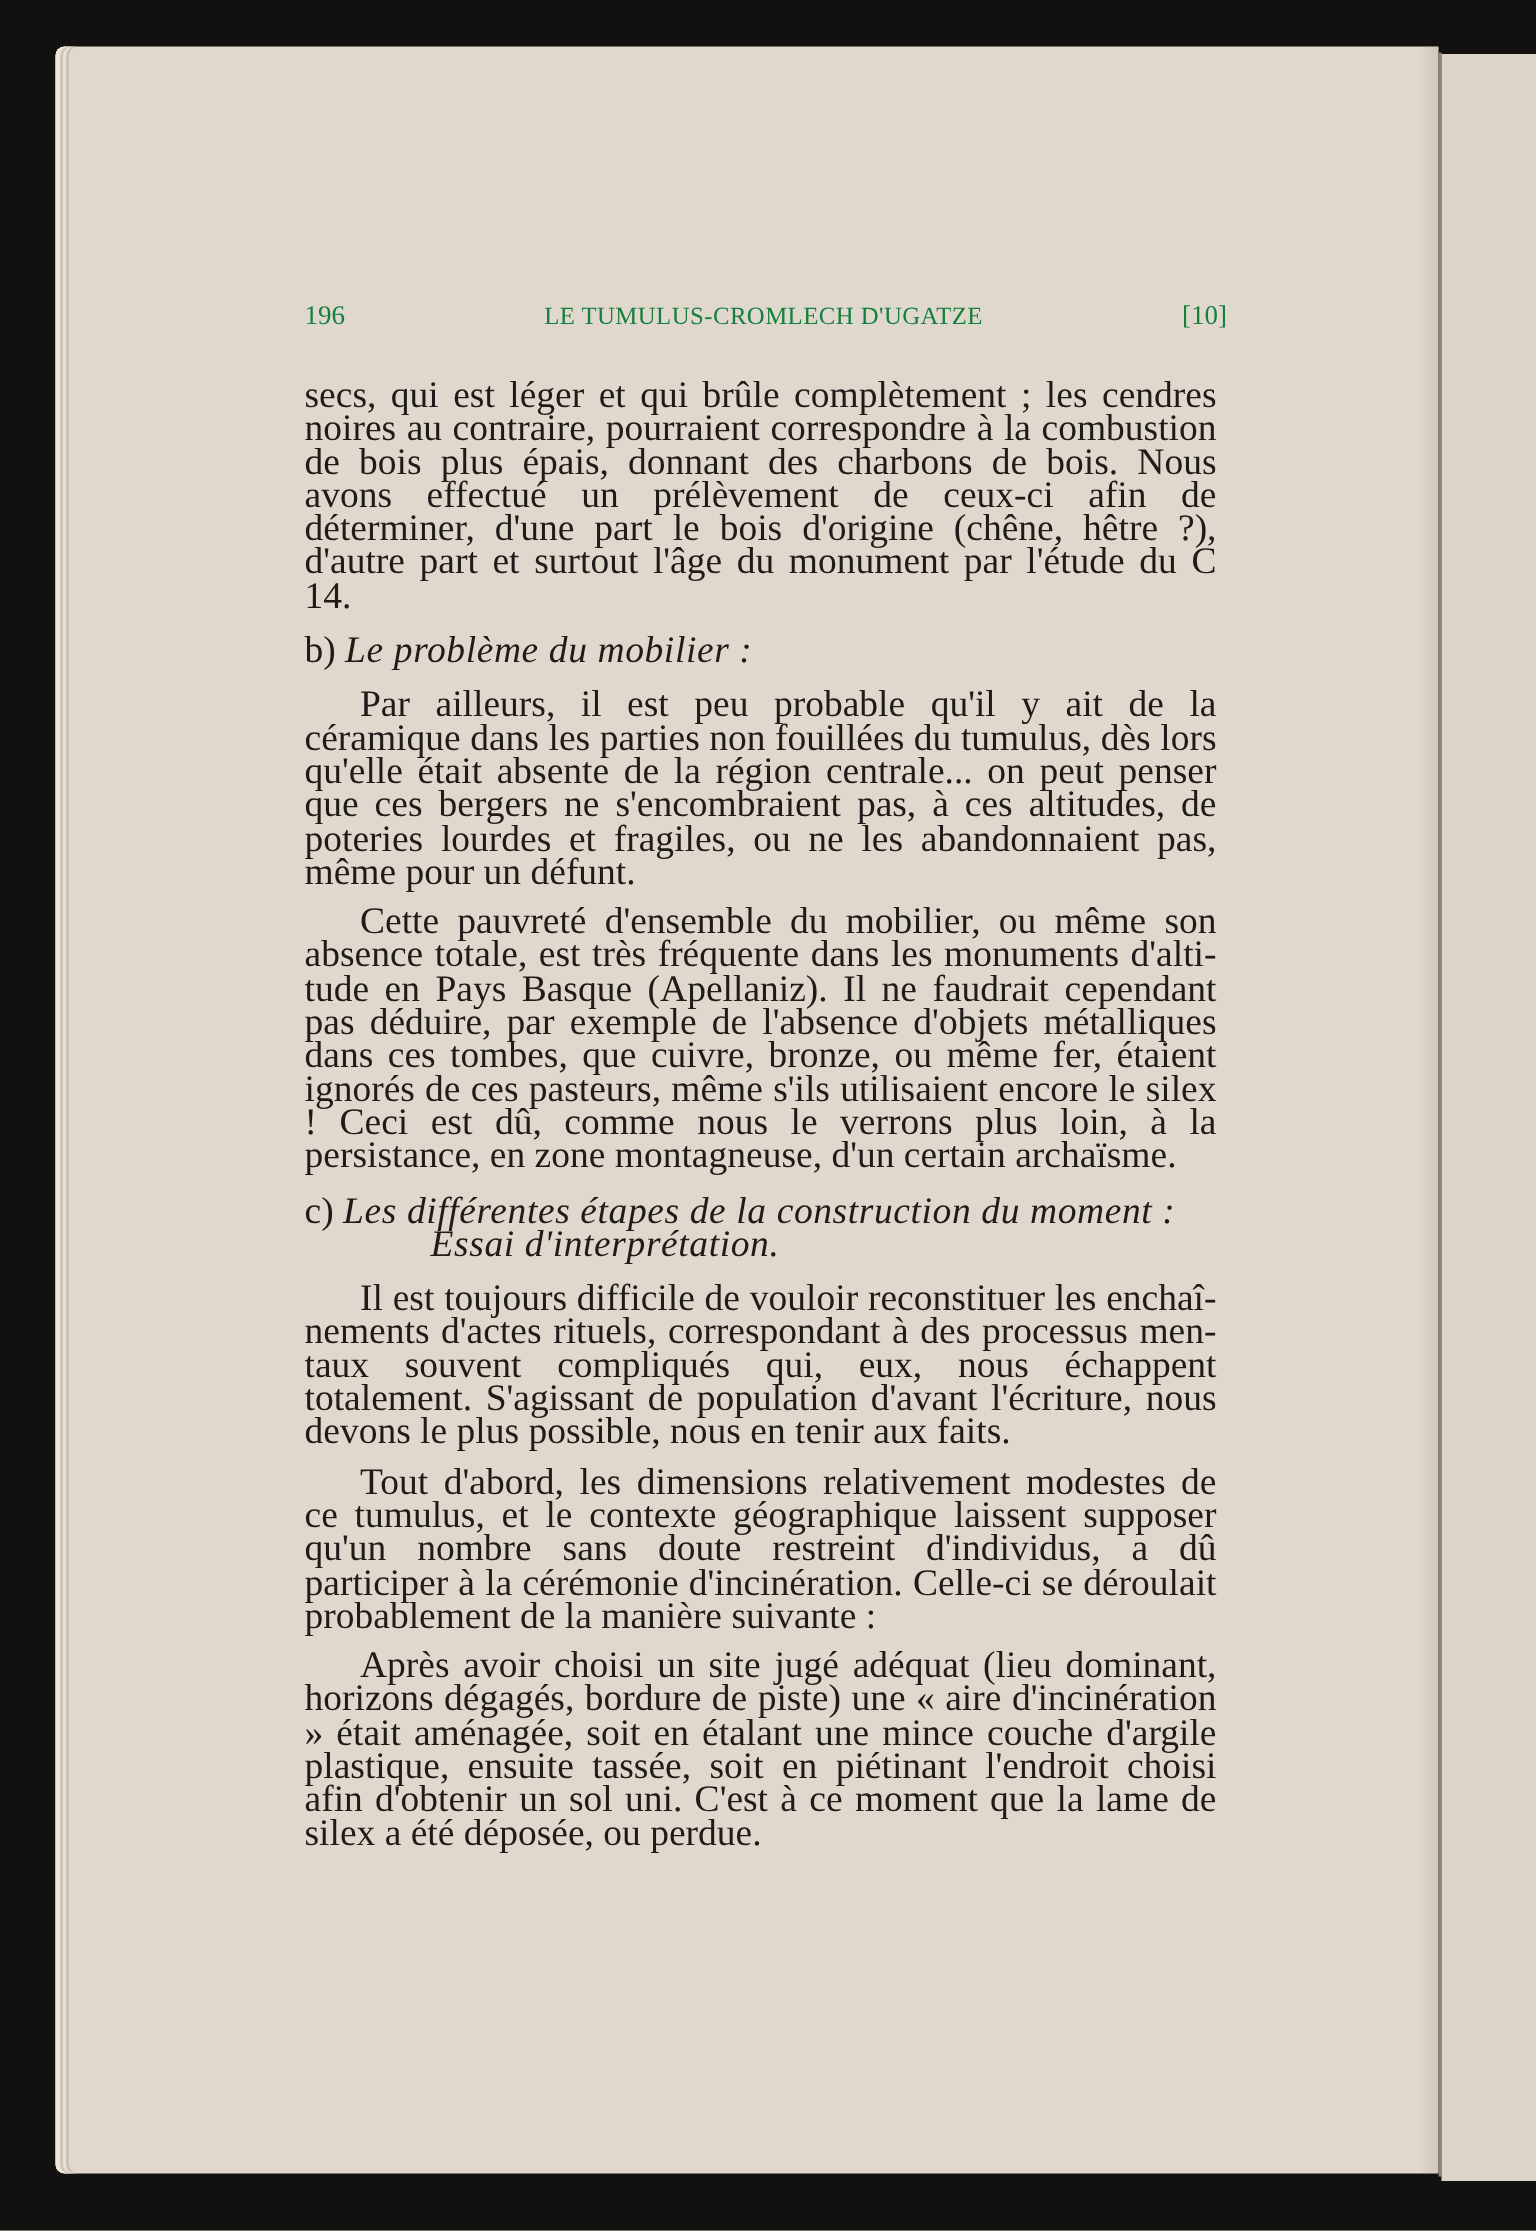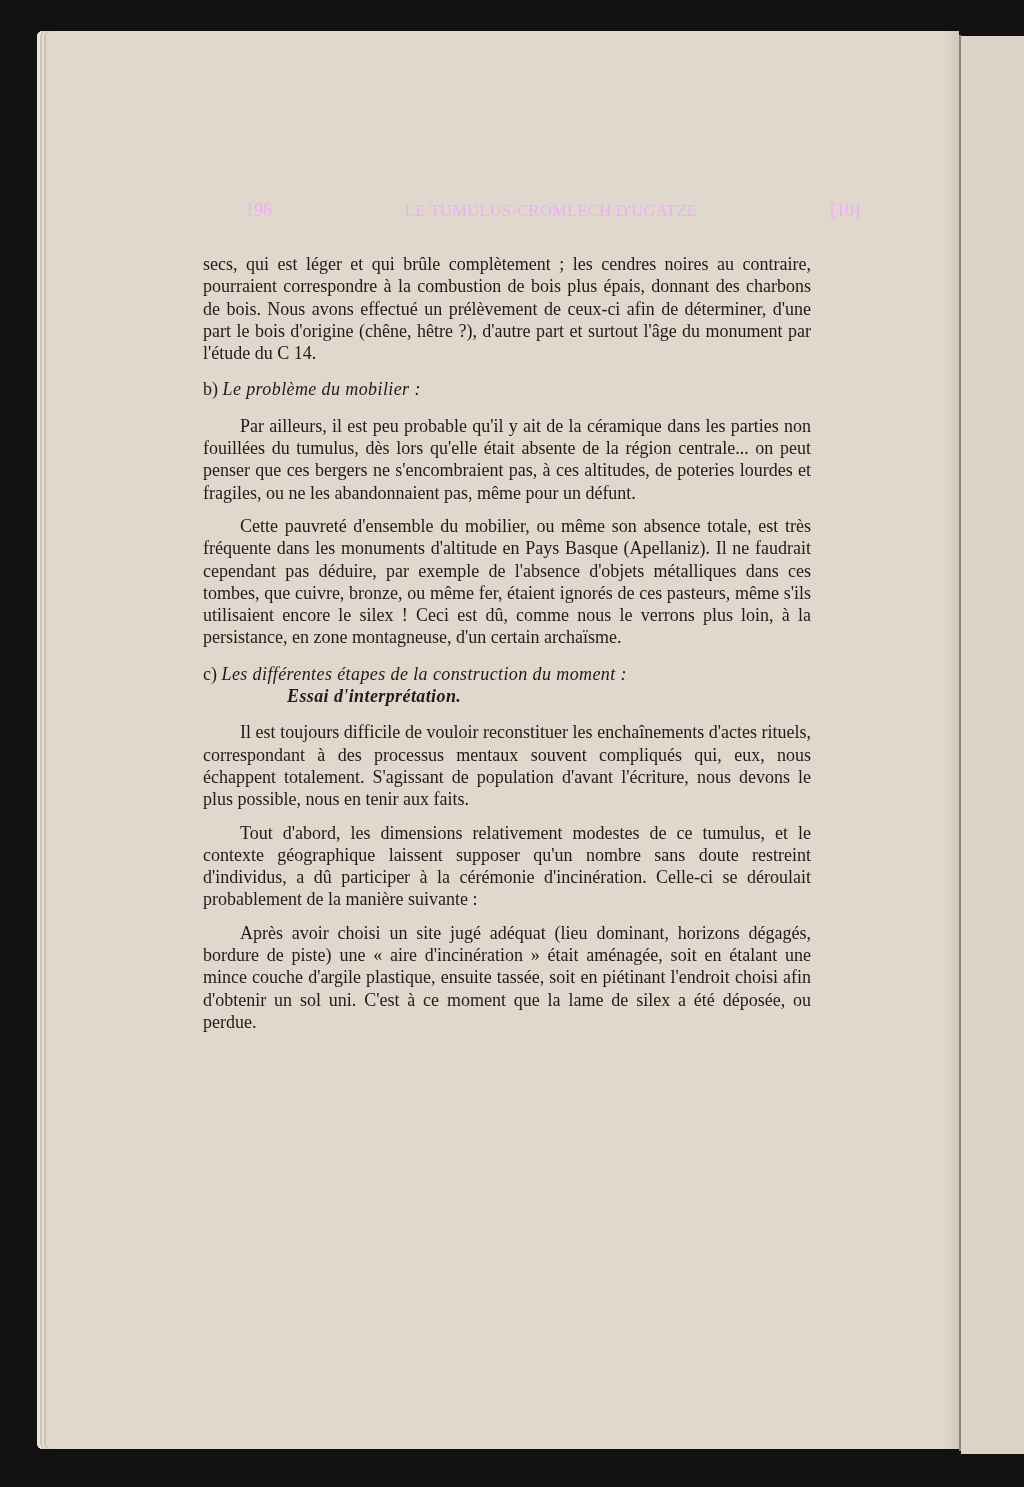--- a/index.html
+++ b/index.html
@@ -24,39 +24,39 @@
     position: absolute; left: 959px; top: 35px; width: 2px; height: 1416px;
     background: #8f8575;
   }
   .next-page {
     position: absolute; left: 961px; top: 36px; width: 63px; height: 1418px;
     background: #dcd4c6;
   }
   .header {
     position: absolute; left: 203px; top: 200px; width: 615px;
     display: flex; justify-content: space-between; align-items: baseline;
-    font-size: 18px; color: #f0abfc; margin-left: 42px;
+    font-size: 18px; color: #15803d;
   }
   .header .title { letter-spacing: 0.3px; font-size: 16.5px; }
   .content {
     position: absolute; left: 203px; top: 253px; width: 608px;
     color: #1f1b18;
-    font-size: 18px; line-height: 22.3px;
+    font-size: 25px; line-height: 22.3px;
     text-align: justify;
     hyphens: manual;
   }
   .content p { margin: 0; }
   .content p.indent { text-indent: 37px; margin-top: 11px; }
   .content p.first { margin-top: 0; }
   .section {
     margin: 14px 0 14px 0;
     text-align: left;
   }
   .section .em { font-style: italic; letter-spacing: 0.4px; margin-top: 37px; }
-  .section .sub { display: block; padding-left: 84px; font-style: italic; letter-spacing: 0.4px; font-weight: bold; }
+  .section .sub { display: block; padding-left: 84px; font-style: italic; letter-spacing: 0.4px; }
 </style>
 </head>
 <body>
 
 <div class="page"></div>
 <div class="gutter"></div>
 <div class="next-page"></div>
 
 <div class="header">
   <span>196</span>

